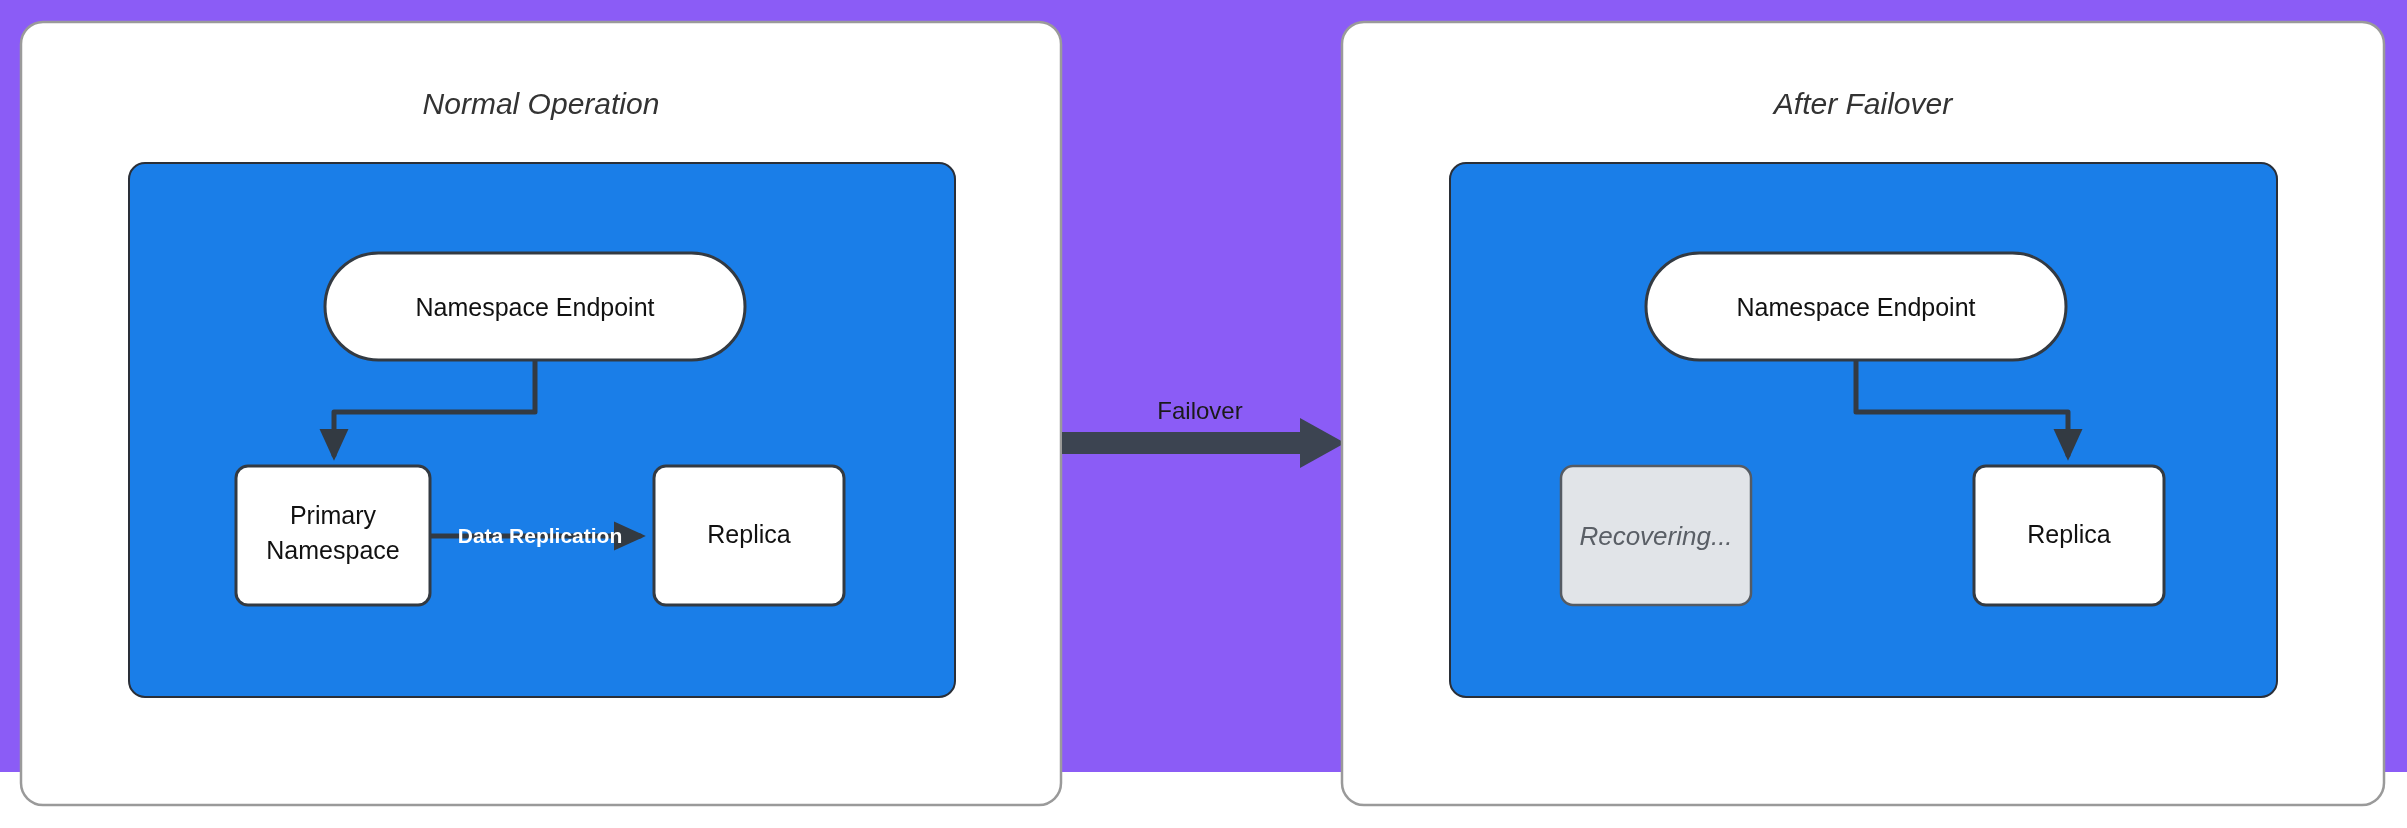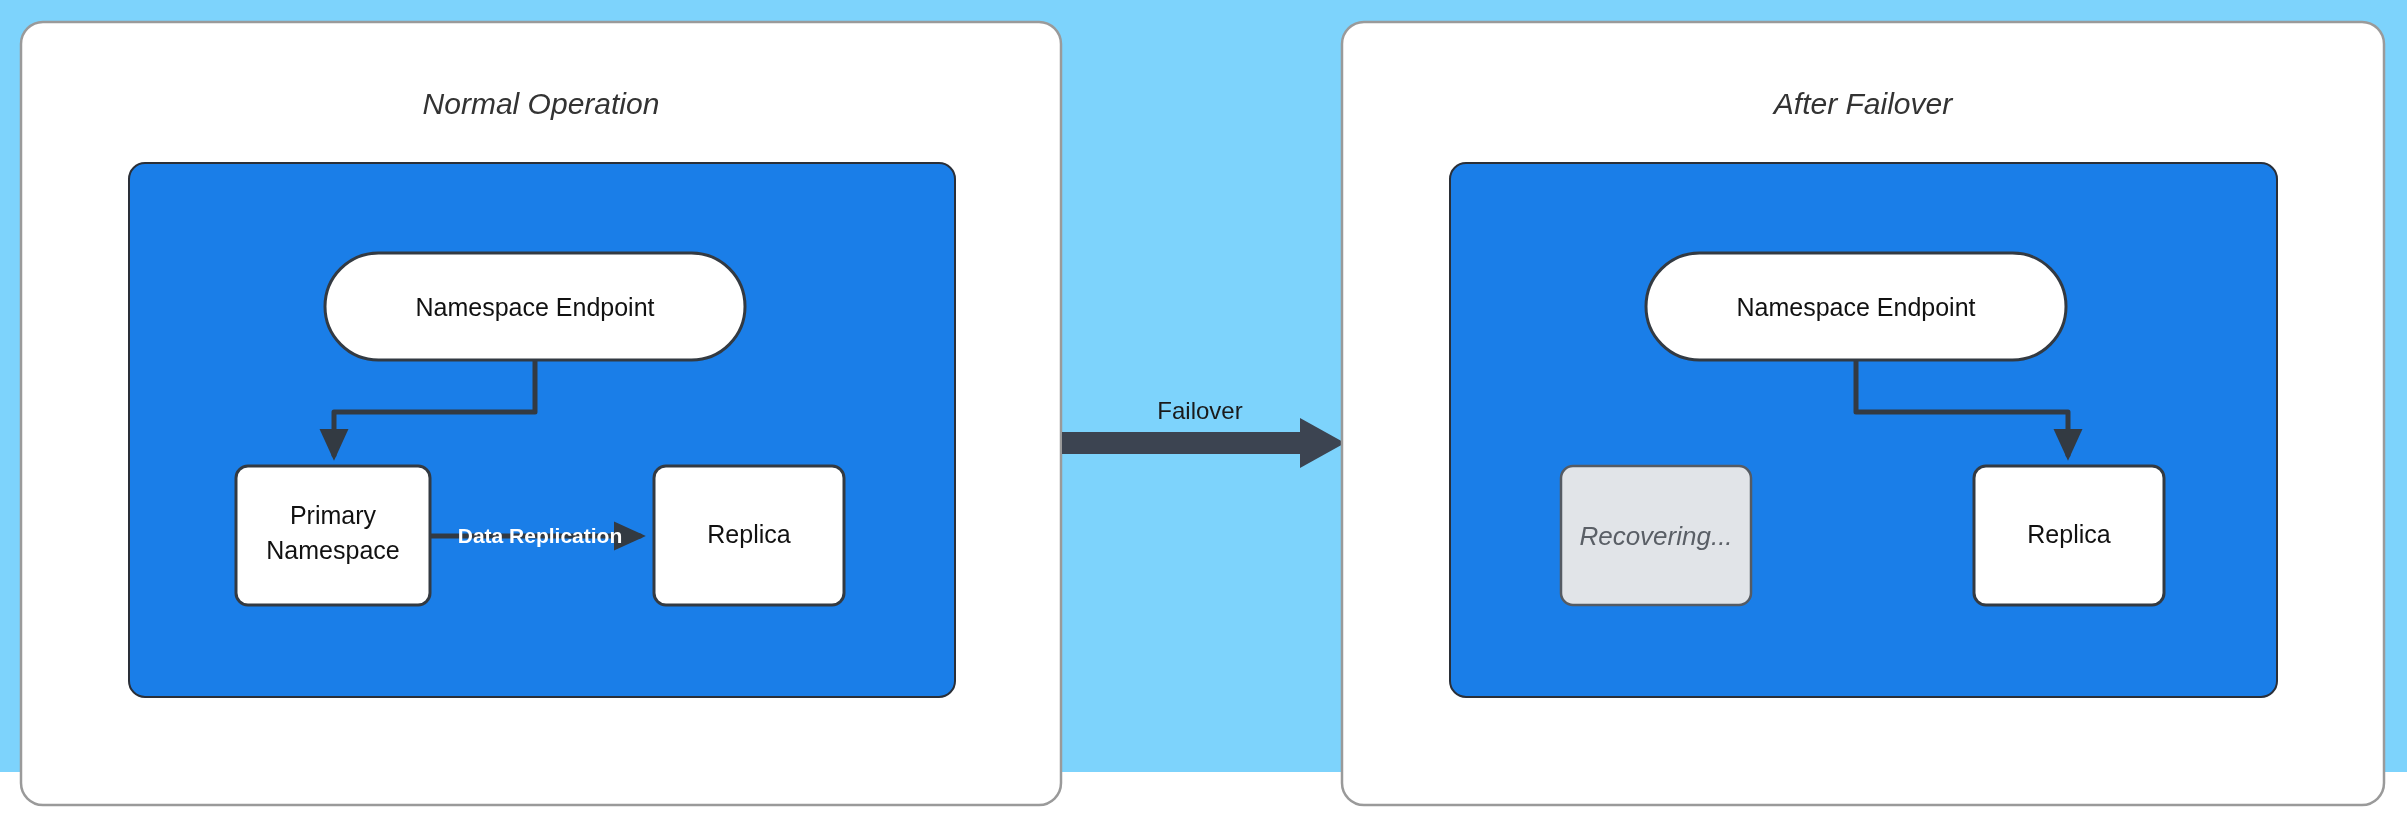--- a/index.html
+++ b/index.html
@@ -10,21 +10,21 @@
   body {
     width: 2407px;
     height: 828px;
     font-family: "Liberation Sans", sans-serif;
     overflow: hidden;
   }
   #diagram-root {
     position: relative;
     width: 2407px;
     height: 772px;
-    background: #7dd3fc;
+    background: #8b5cf6;
   }
   svg.diagram-canvas {
     display: block;
     width: 2407px;
     height: 828px;
   }
   text {
     font-family: "Liberation Sans", sans-serif;
     dominant-baseline: middle;
   }

